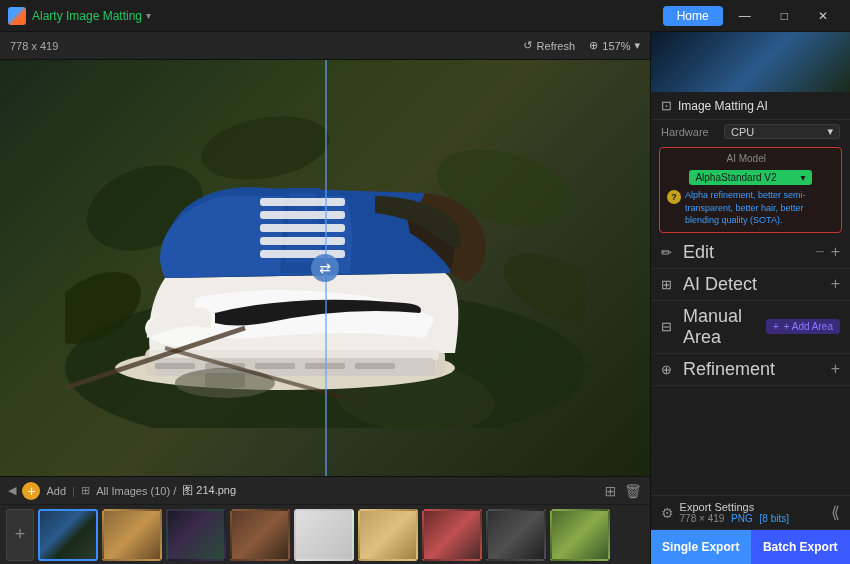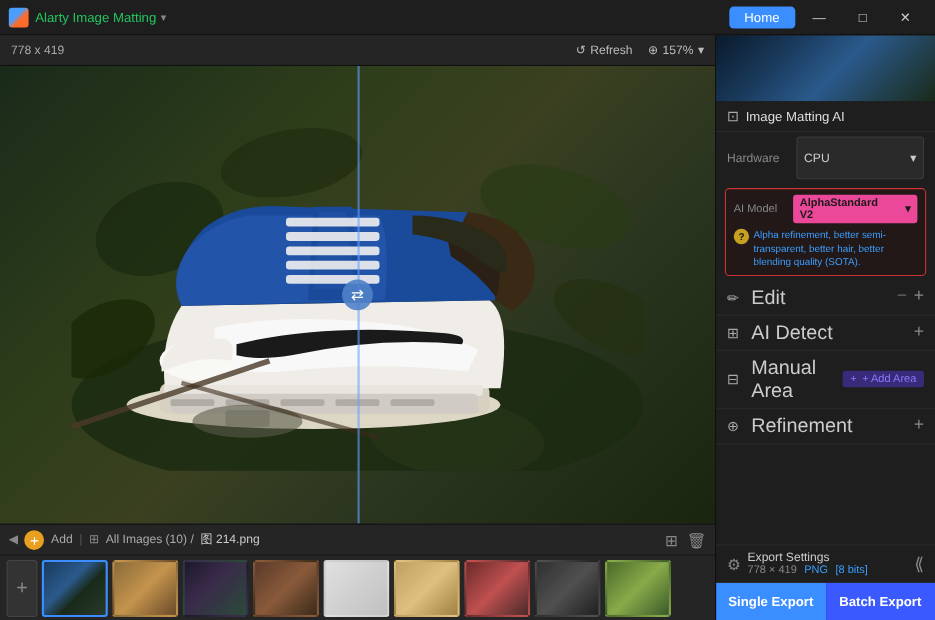--- a/index.html
+++ b/index.html
@@ -292,55 +292,56 @@
       color: #888;
       width: 55px;
     }
     .hardware-select {
       flex: 1;
       background: #2a2a2a;
       border: 1px solid #3a3a3a;
       border-radius: 3px;
       color: #ccc;
       font-size: 11px;
-      padding: 12px 6px;
+      padding: 0 6px;
       display: flex;
       align-items: center;
       justify-content: space-between;
       cursor: pointer;
     }
 
     
     .ai-model-section {
       border: 1.5px solid #cc3333;
       margin: 4px 8px;
       border-radius: 4px;
       padding: 5px 7px;
       flex-shrink: 0;
       background: #221818;
     }
     .ai-model-row {
       display: flex;
       align-items: center;
       gap: 6px;
       margin-bottom: 4px;
+      flex-direction: column;
     }
     .ai-model-label {
       font-size: 10px;
       color: #888;
       width: 48px;
     }
     .ai-model-select {
       flex: 1;
-      background: #ec4899;
+      background: #22c55e;
       border: none;
       border-radius: 3px;
       color: #1a1a1a;
       font-size: 10px;
-      font-weight: 700;
+      font-weight: 400;
       padding: 2px 6px;
       display: flex;
       align-items: center;
       justify-content: space-between;
       cursor: pointer;
       gap: 24px;
     }
     .ai-model-desc-row {
       display: flex;
       align-items: flex-start;

